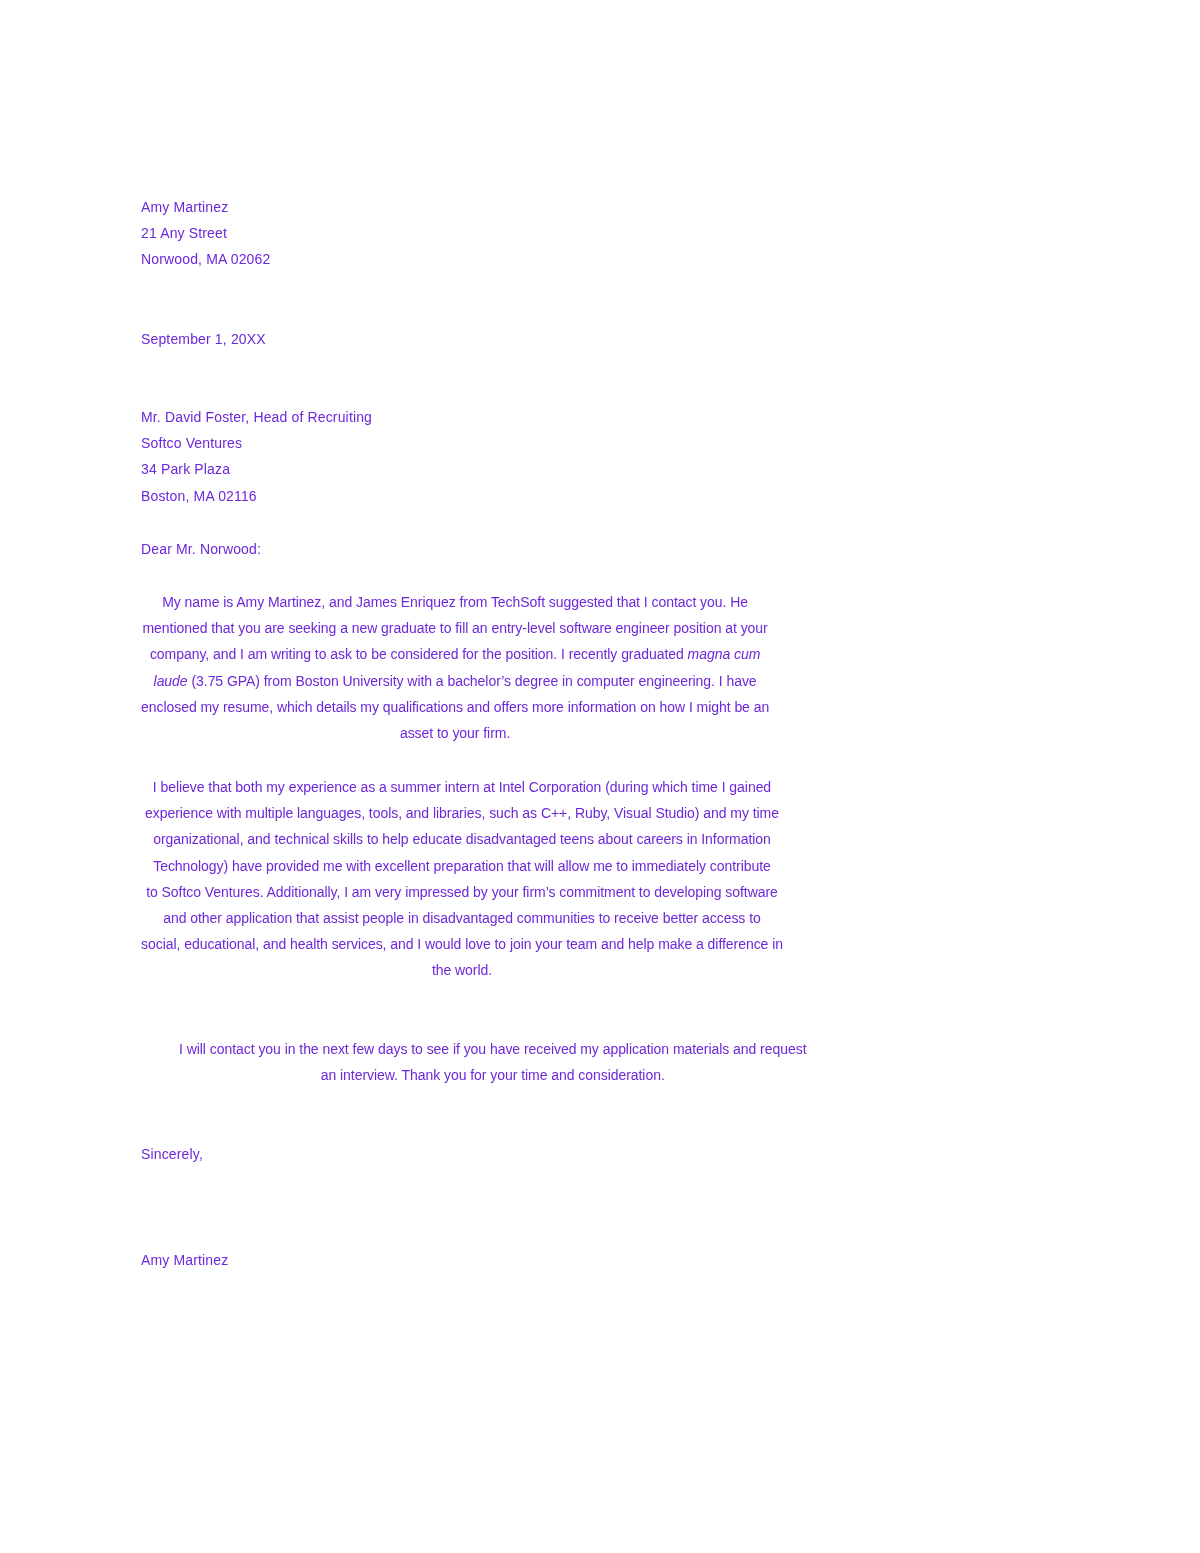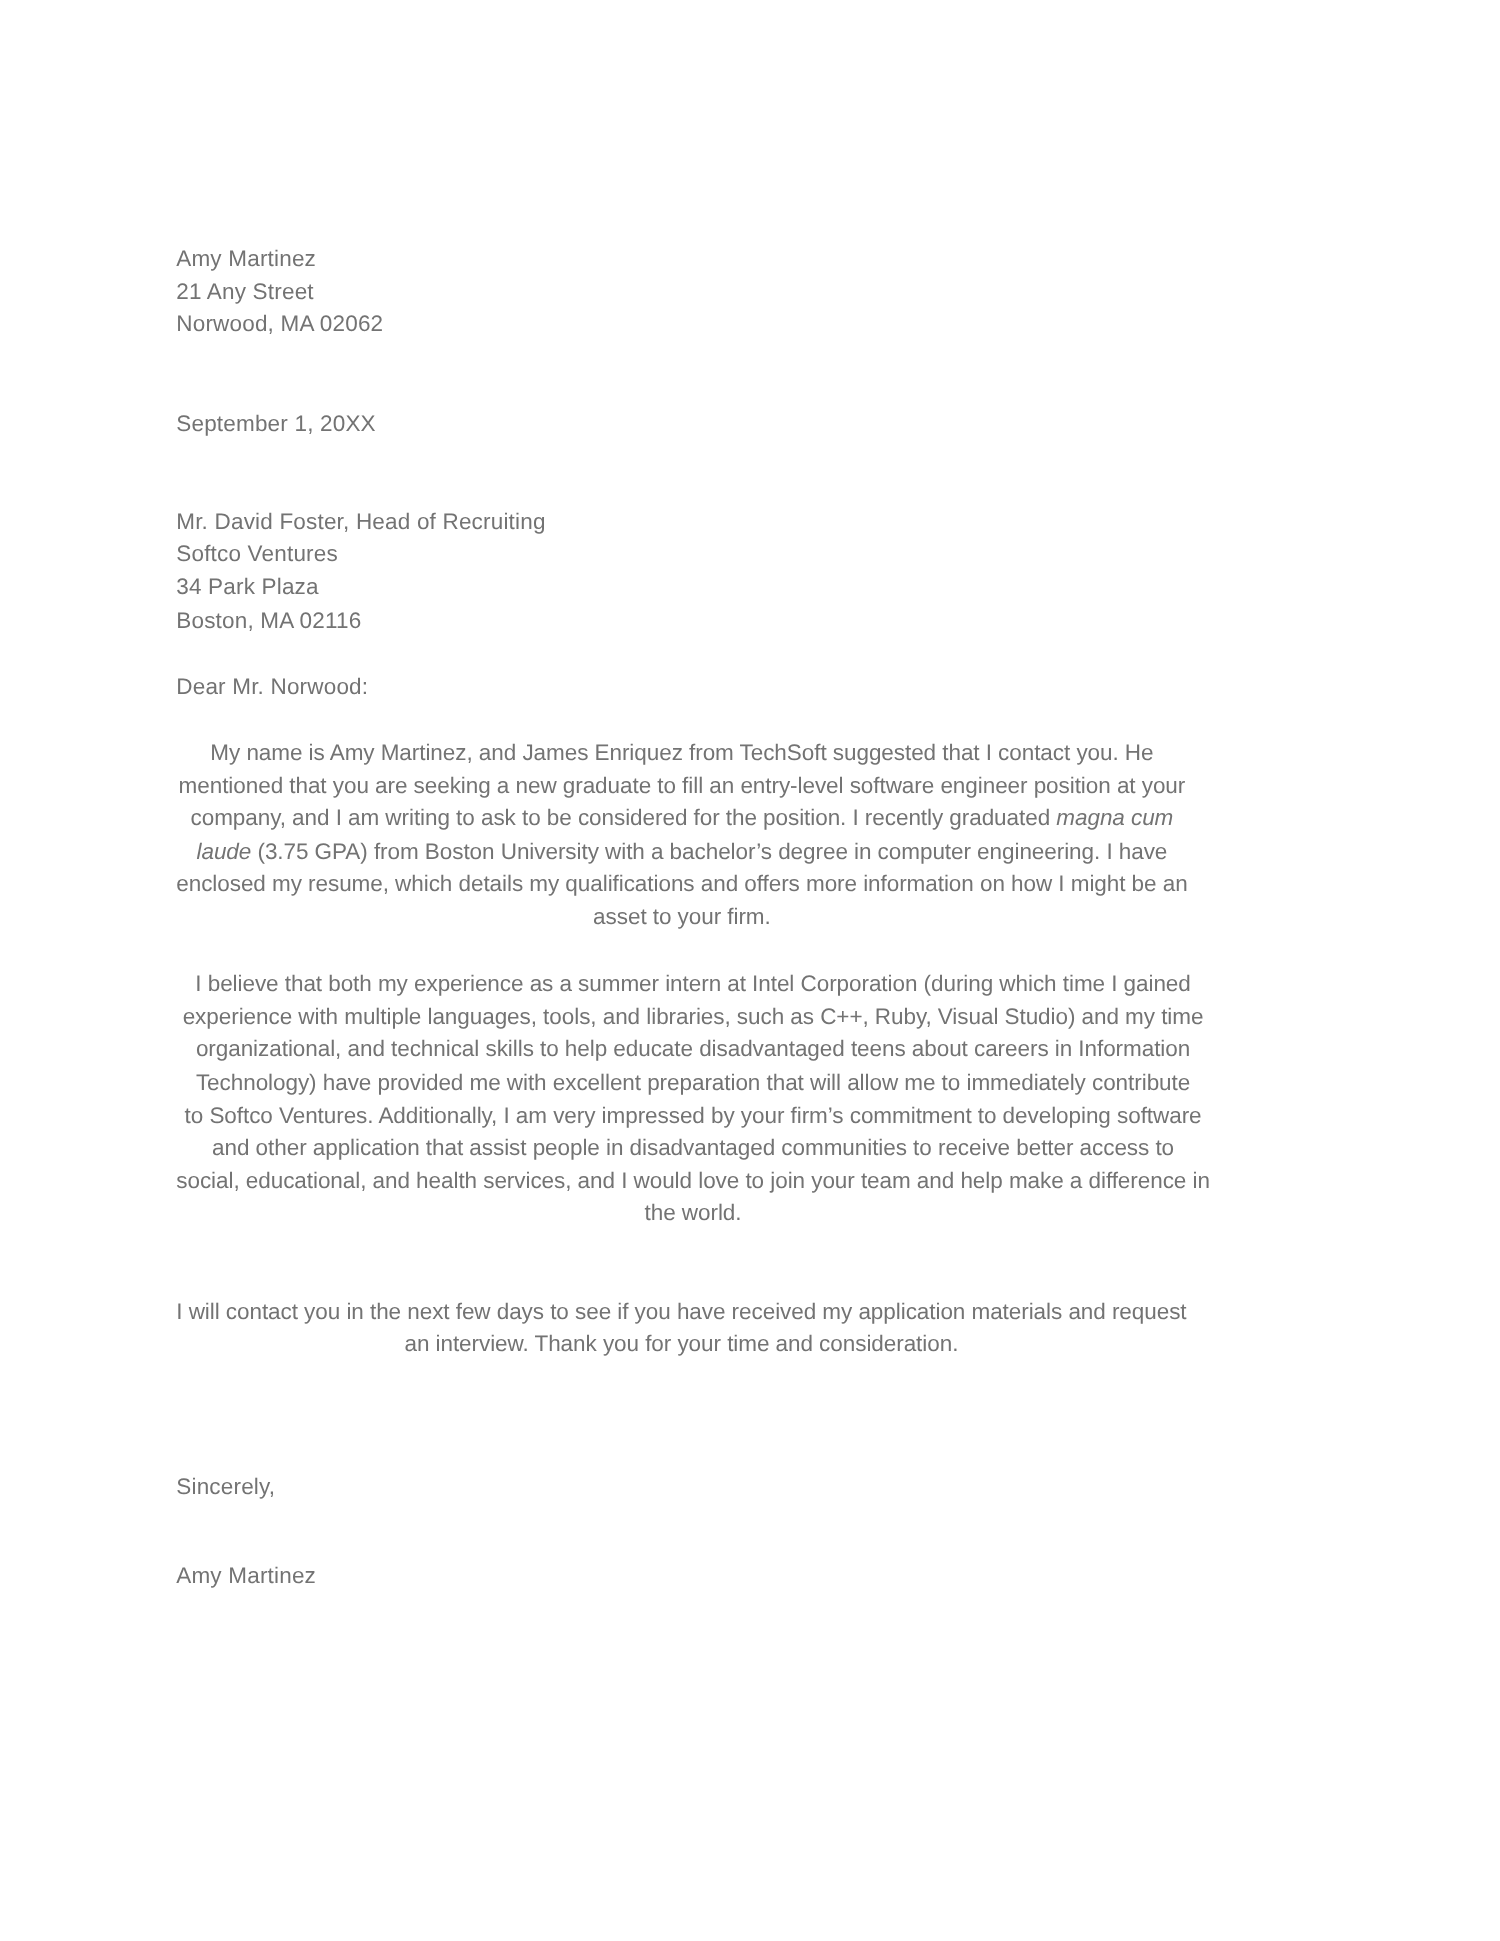--- a/index.html
+++ b/index.html
@@ -1,20 +1,20 @@
 <!DOCTYPE html>
 <html><head>
   <meta charset="utf-8">
   <style>
     html, body { margin: 0; padding: 0; background: #ffffff; }
     body { width: 1200px; height: 1553px; position: relative; overflow: hidden; }
     .page {
       position: absolute; left: 0; top: 0; width: 1200px; height: 1553px; background: #fff;
       font-family: "Liberation Sans", "DejaVu Sans", sans-serif;
-      color: #737373; font-size: 18px;
+      color: #6d28d9; font-size: 14px;
     }
     .block { position: absolute; left: 141px; }
     .line { display: block; height: 26.2px; line-height: 26.2px; white-space: nowrap; letter-spacing: 0.15px; }
     .para .line { letter-spacing: -0.05px; text-align: center; }
     em { font-style: italic; }
   </style>
 </head>
 <body>
 
 <div class="page">
@@ -53,26 +53,26 @@
     <span class="line">I believe that both my experience as a summer intern at Intel Corporation (during which time I gained</span>
     <span class="line">experience with multiple languages, tools, and libraries, such as C++, Ruby, Visual Studio) and my time</span>
     <span class="line">organizational, and technical skills to help educate disadvantaged teens about careers in Information</span>
     <span class="line">Technology) have provided me with excellent preparation that will allow me to immediately contribute</span>
     <span class="line">to Softco Ventures. Additionally, I am very impressed by your firm’s commitment to developing software</span>
     <span class="line">and other application that assist people in disadvantaged communities to receive better access to</span>
     <span class="line">social, educational, and health services, and I would love to join your team and help make a difference in</span>
     <span class="line">the world.</span>
   </div>
 
-  <div class="block para" style="top:1036px;">
+  <div class="block para" style="top:1036px;margin-left:38px;">
     <span class="line">I will contact you in the next few days to see if you have received my application materials and request</span>
     <span class="line">an interview. Thank you for your time and consideration.</span>
   </div>
 
-  <div class="block" style="top:1176px;">
+  <div class="block" style="top:1141px;">
     <span class="line">Sincerely,</span>
   </div>
 
   <div class="block" style="top:1247px;">
     <span class="line">Amy Martinez</span>
   </div>
 
 </div>
 
 </body></html>

